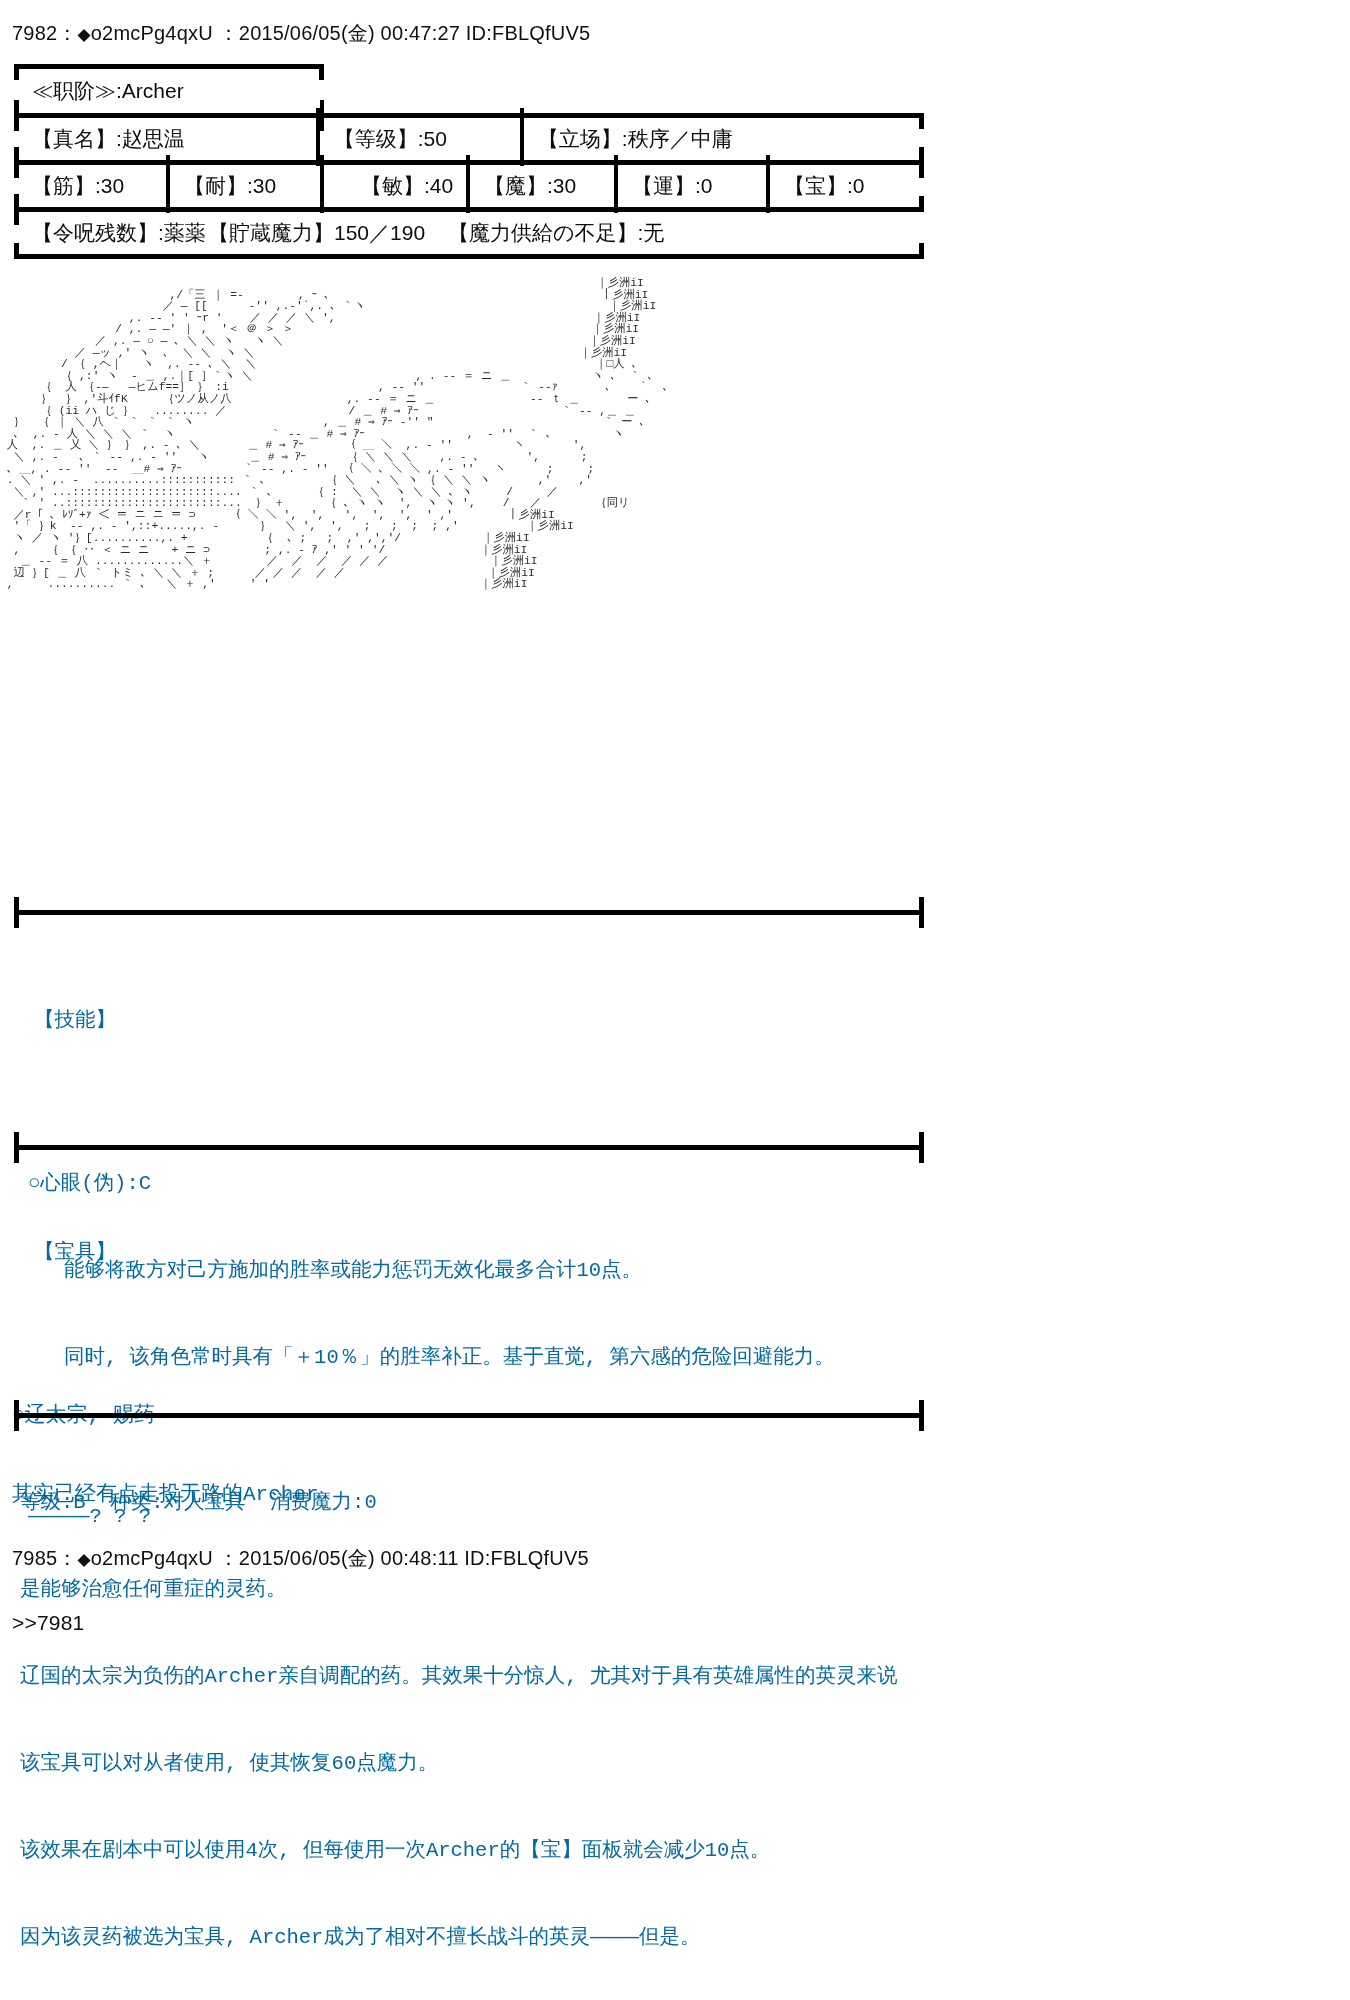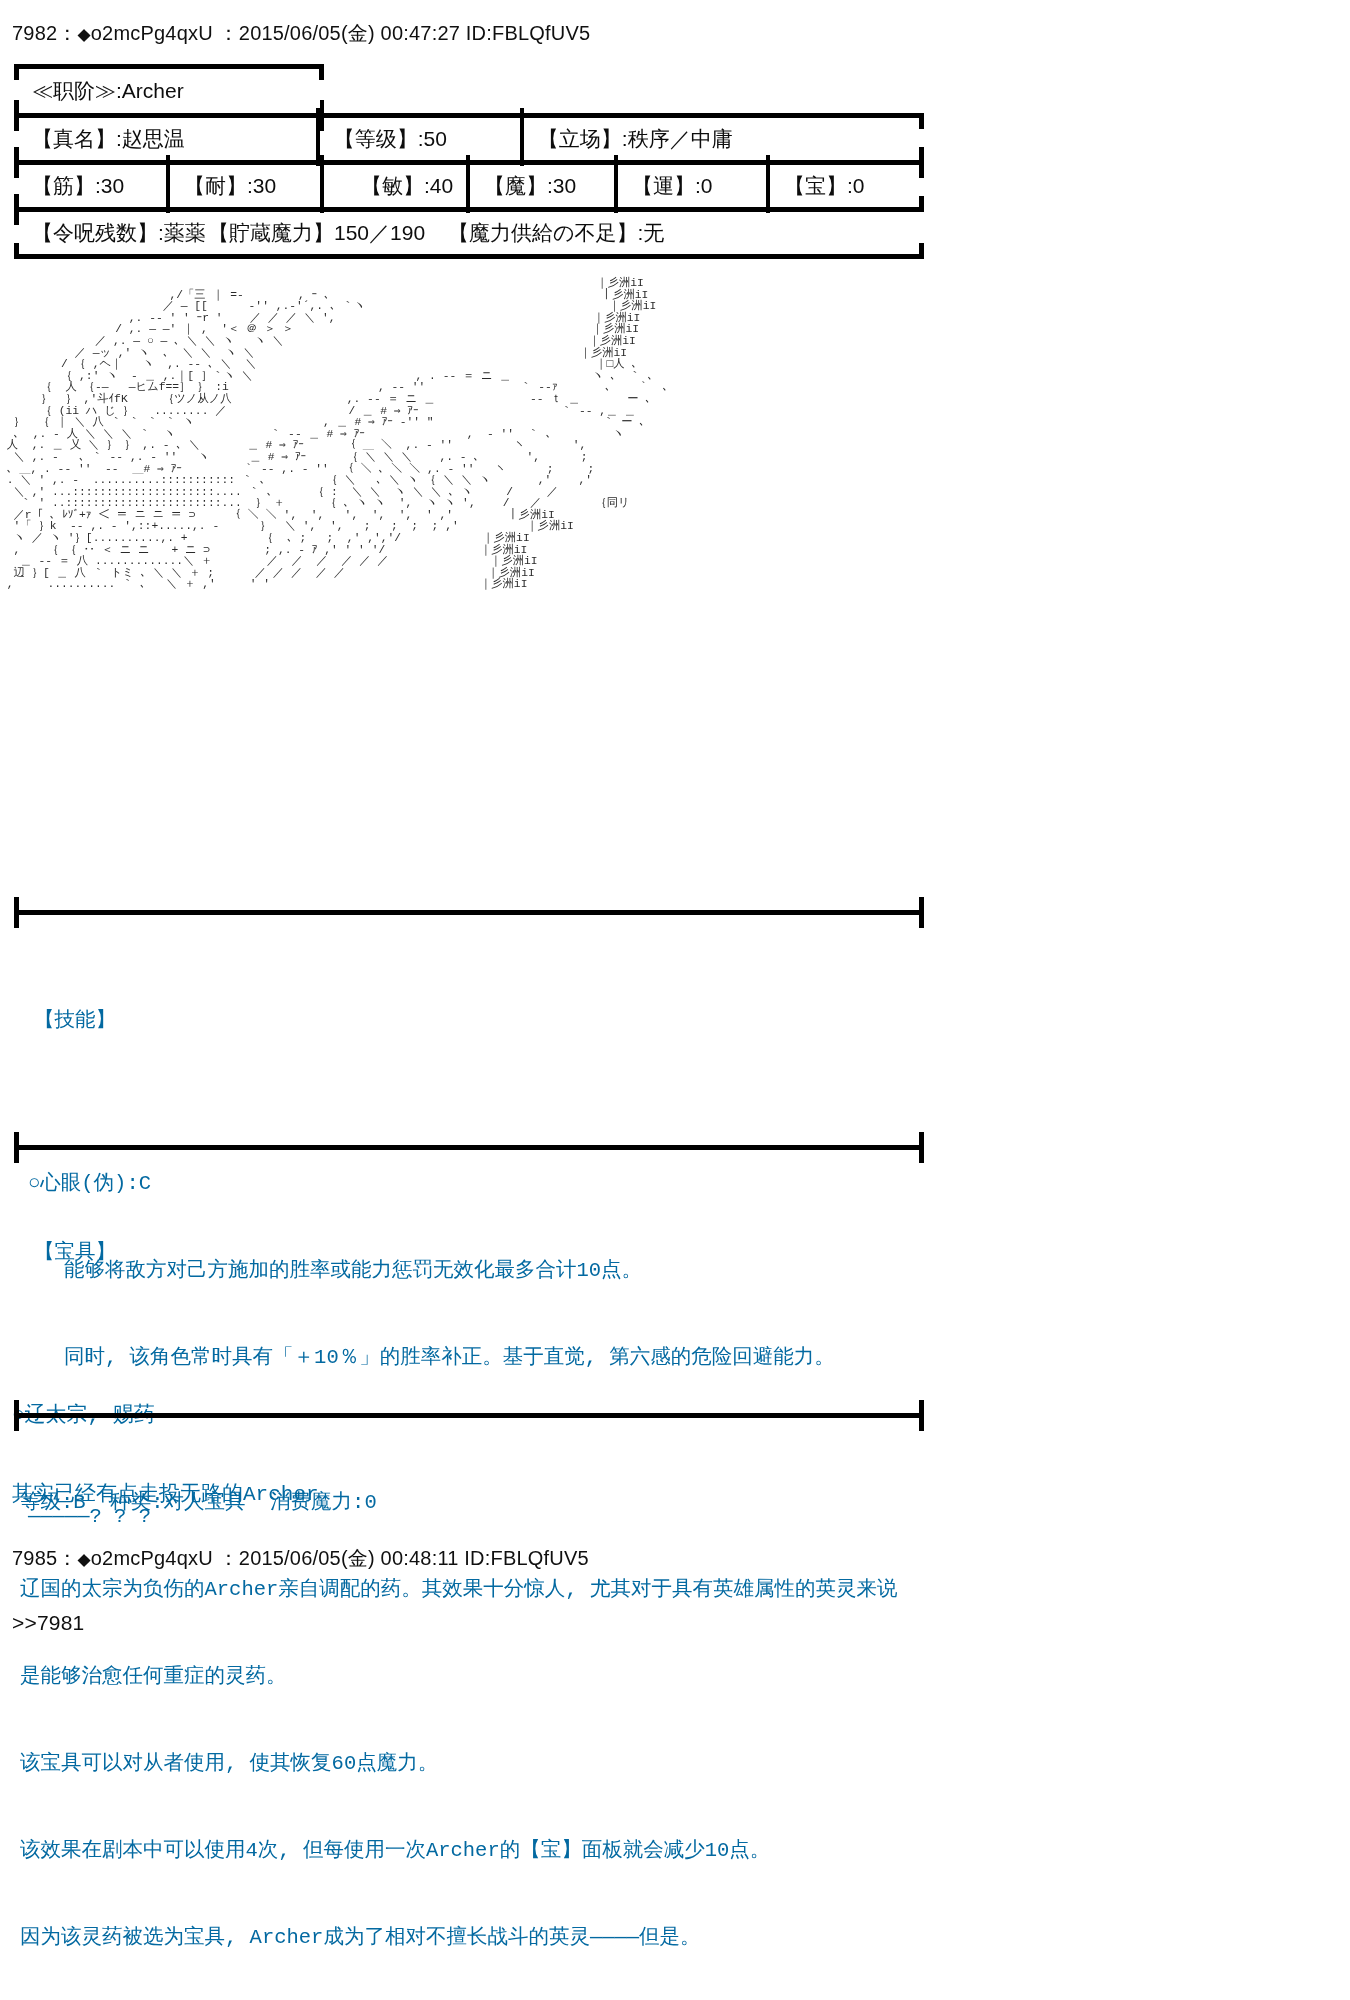--- a/index.html
+++ b/index.html
@@ -256,22 +256,22 @@
 <div class="sep" style="top:1145px;">
   <span class="tick-l"></span>
   <span class="tick-r"></span>
 </div>
 
 <div class="block" style="left:34px; top:1180px; width:1150px;">
   <span class="hd">【宝具】</span>
   <span class="ln" style="height:18px;">&nbsp;</span>
   <span class="ln np-title" style="margin-left:-22px;">○辽太宗, 赐药</span>
   <span class="ln" style="margin-left:-14px;">等级:B  种类:对人宝具  消费魔力:0</span>
+  <span class="ln" style="margin-left:-14px;">是能够治愈任何重症的灵药。</span>
   <span class="ln" style="margin-left:-14px;">辽国的太宗为负伤的Archer亲自调配的药。其效果十分惊人, 尤其对于具有英雄属性的英灵来说</span>
-  <span class="ln" style="margin-left:-14px;">是能够治愈任何重症的灵药。</span>
   <span class="ln" style="margin-left:-14px;">该宝具可以对从者使用, 使其恢复60点魔力。</span>
   <span class="ln" style="margin-left:-14px;">该效果在剧本中可以使用4次, 但每使用一次Archer的【宝】面板就会减少10点。</span>
   <span class="ln" style="margin-left:-14px;">因为该灵药被选为宝具, Archer成为了相对不擅长战斗的英灵————但是。</span>
   
 </div>
 
 <div class="sep" style="top:1413px;">
   <span class="tick-l"></span>
   <span class="tick-r"></span>
 </div>

